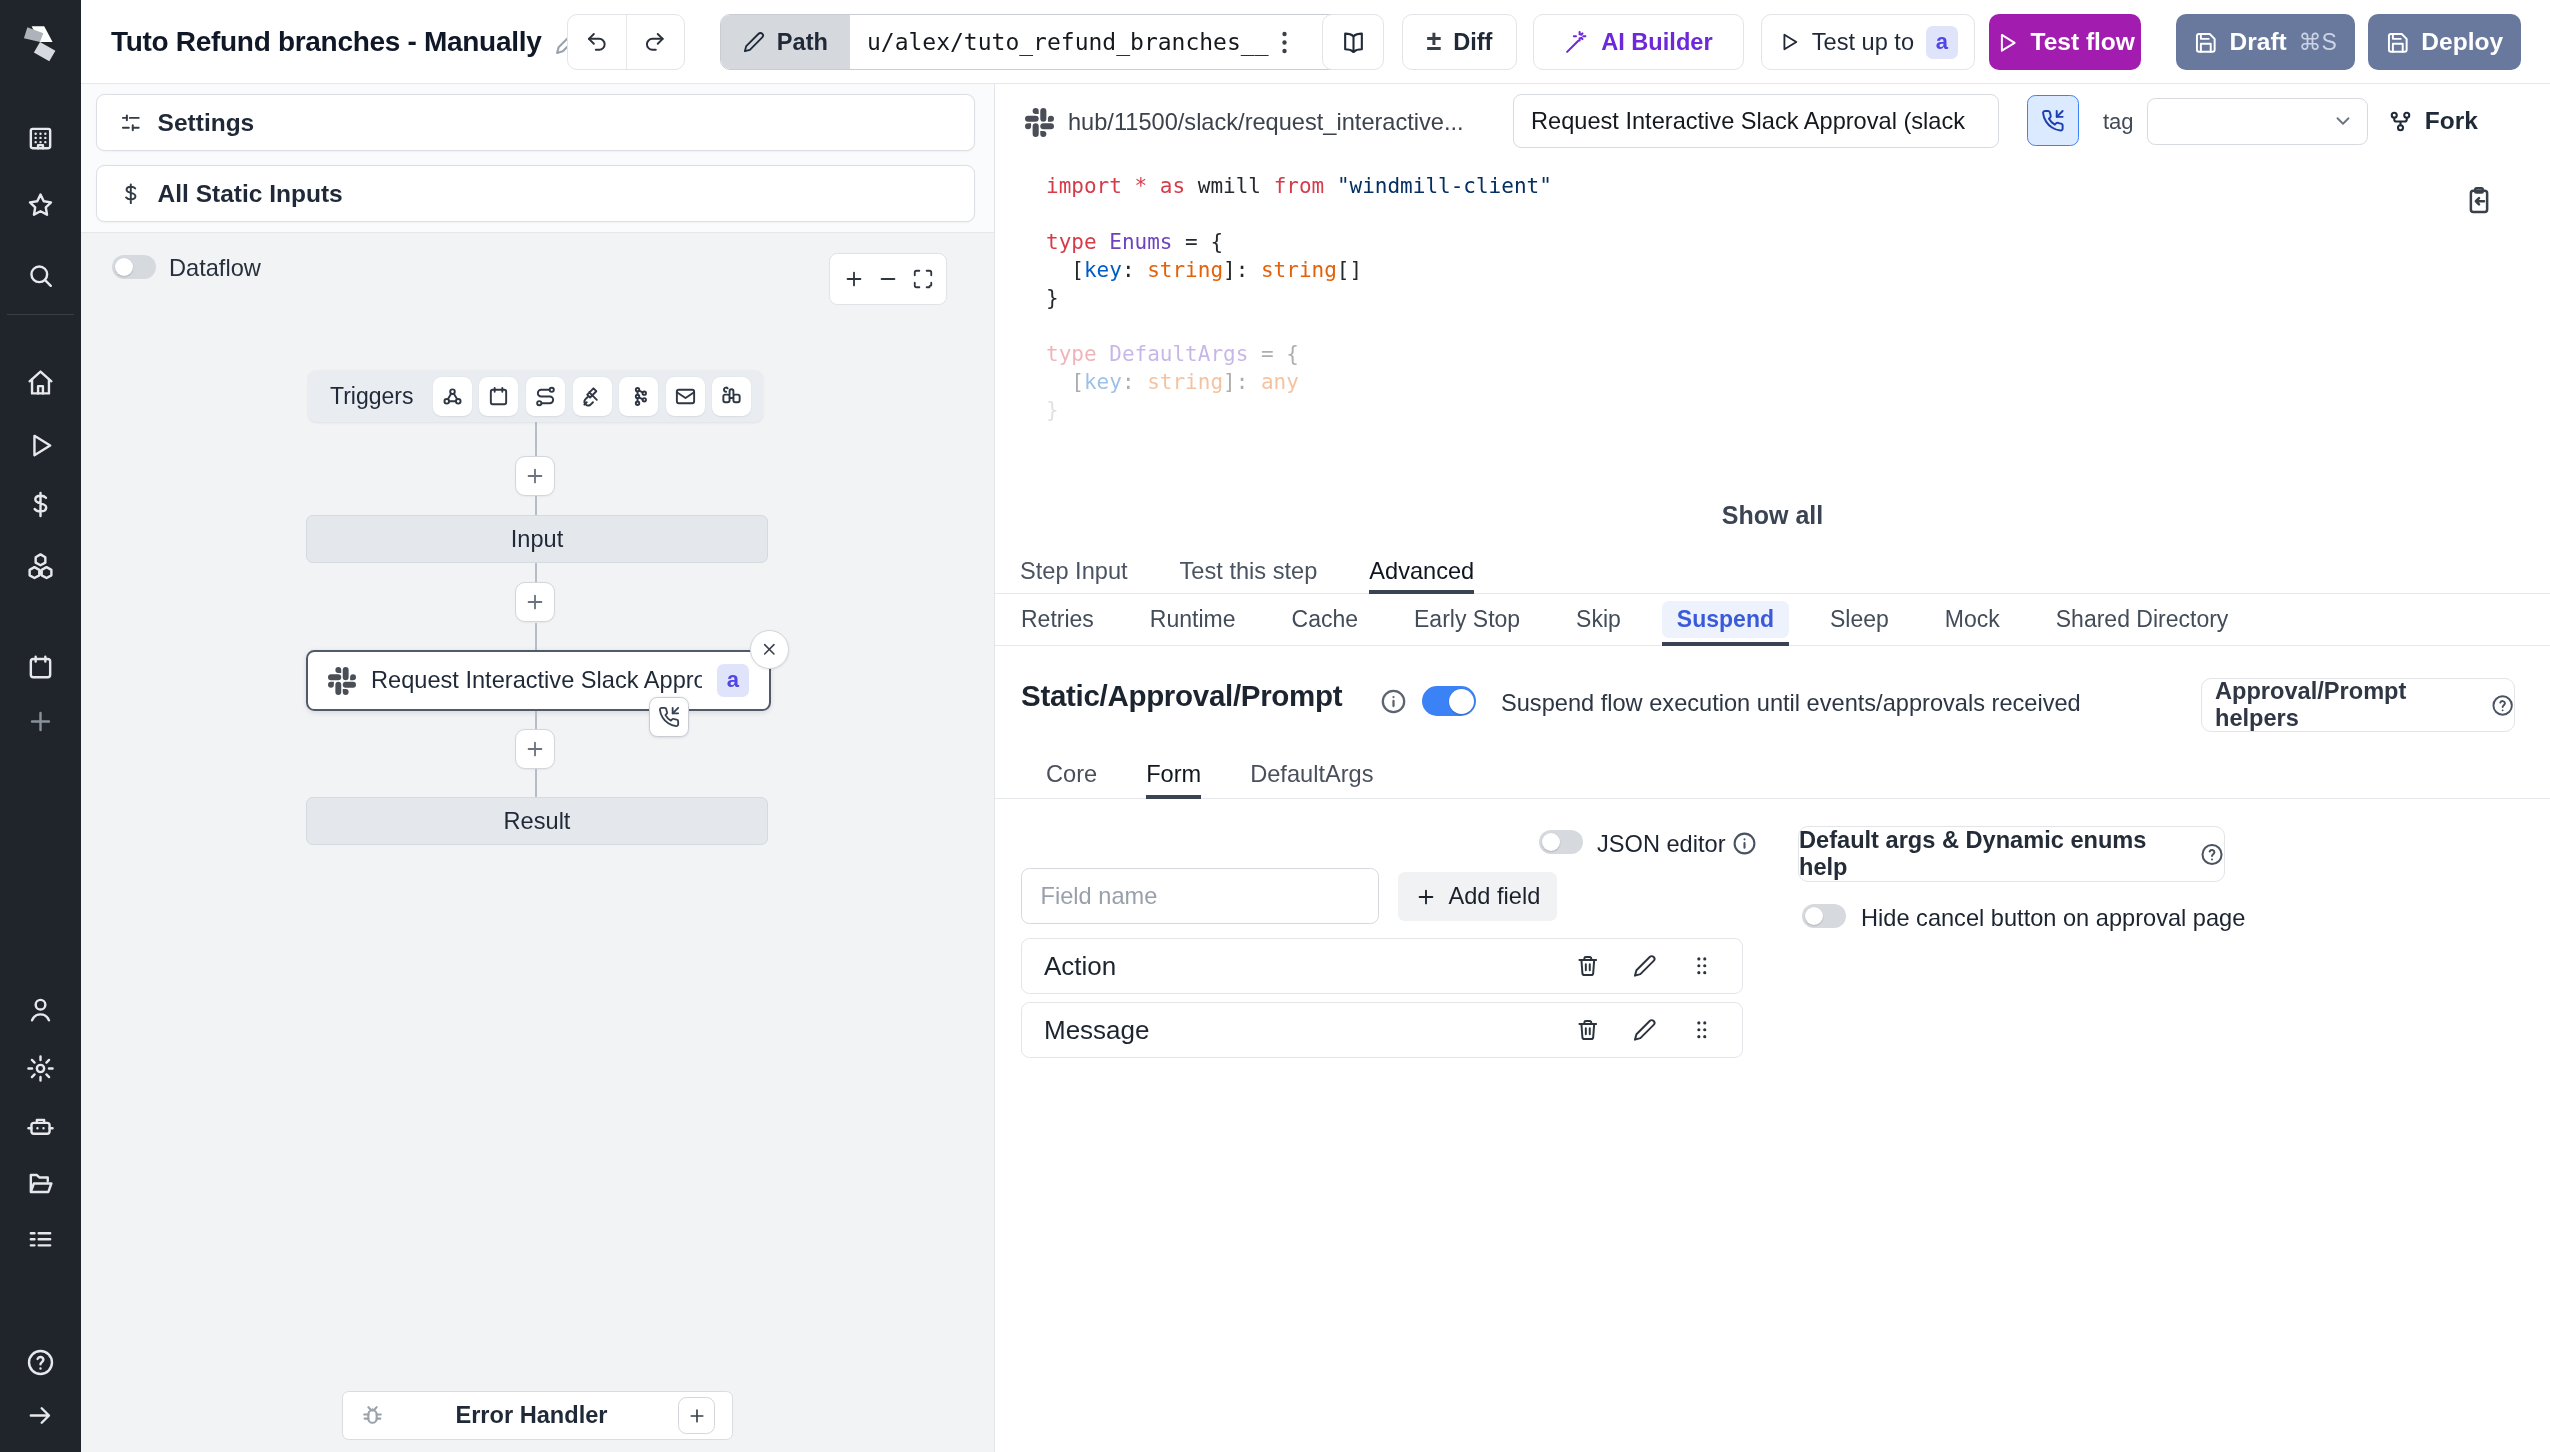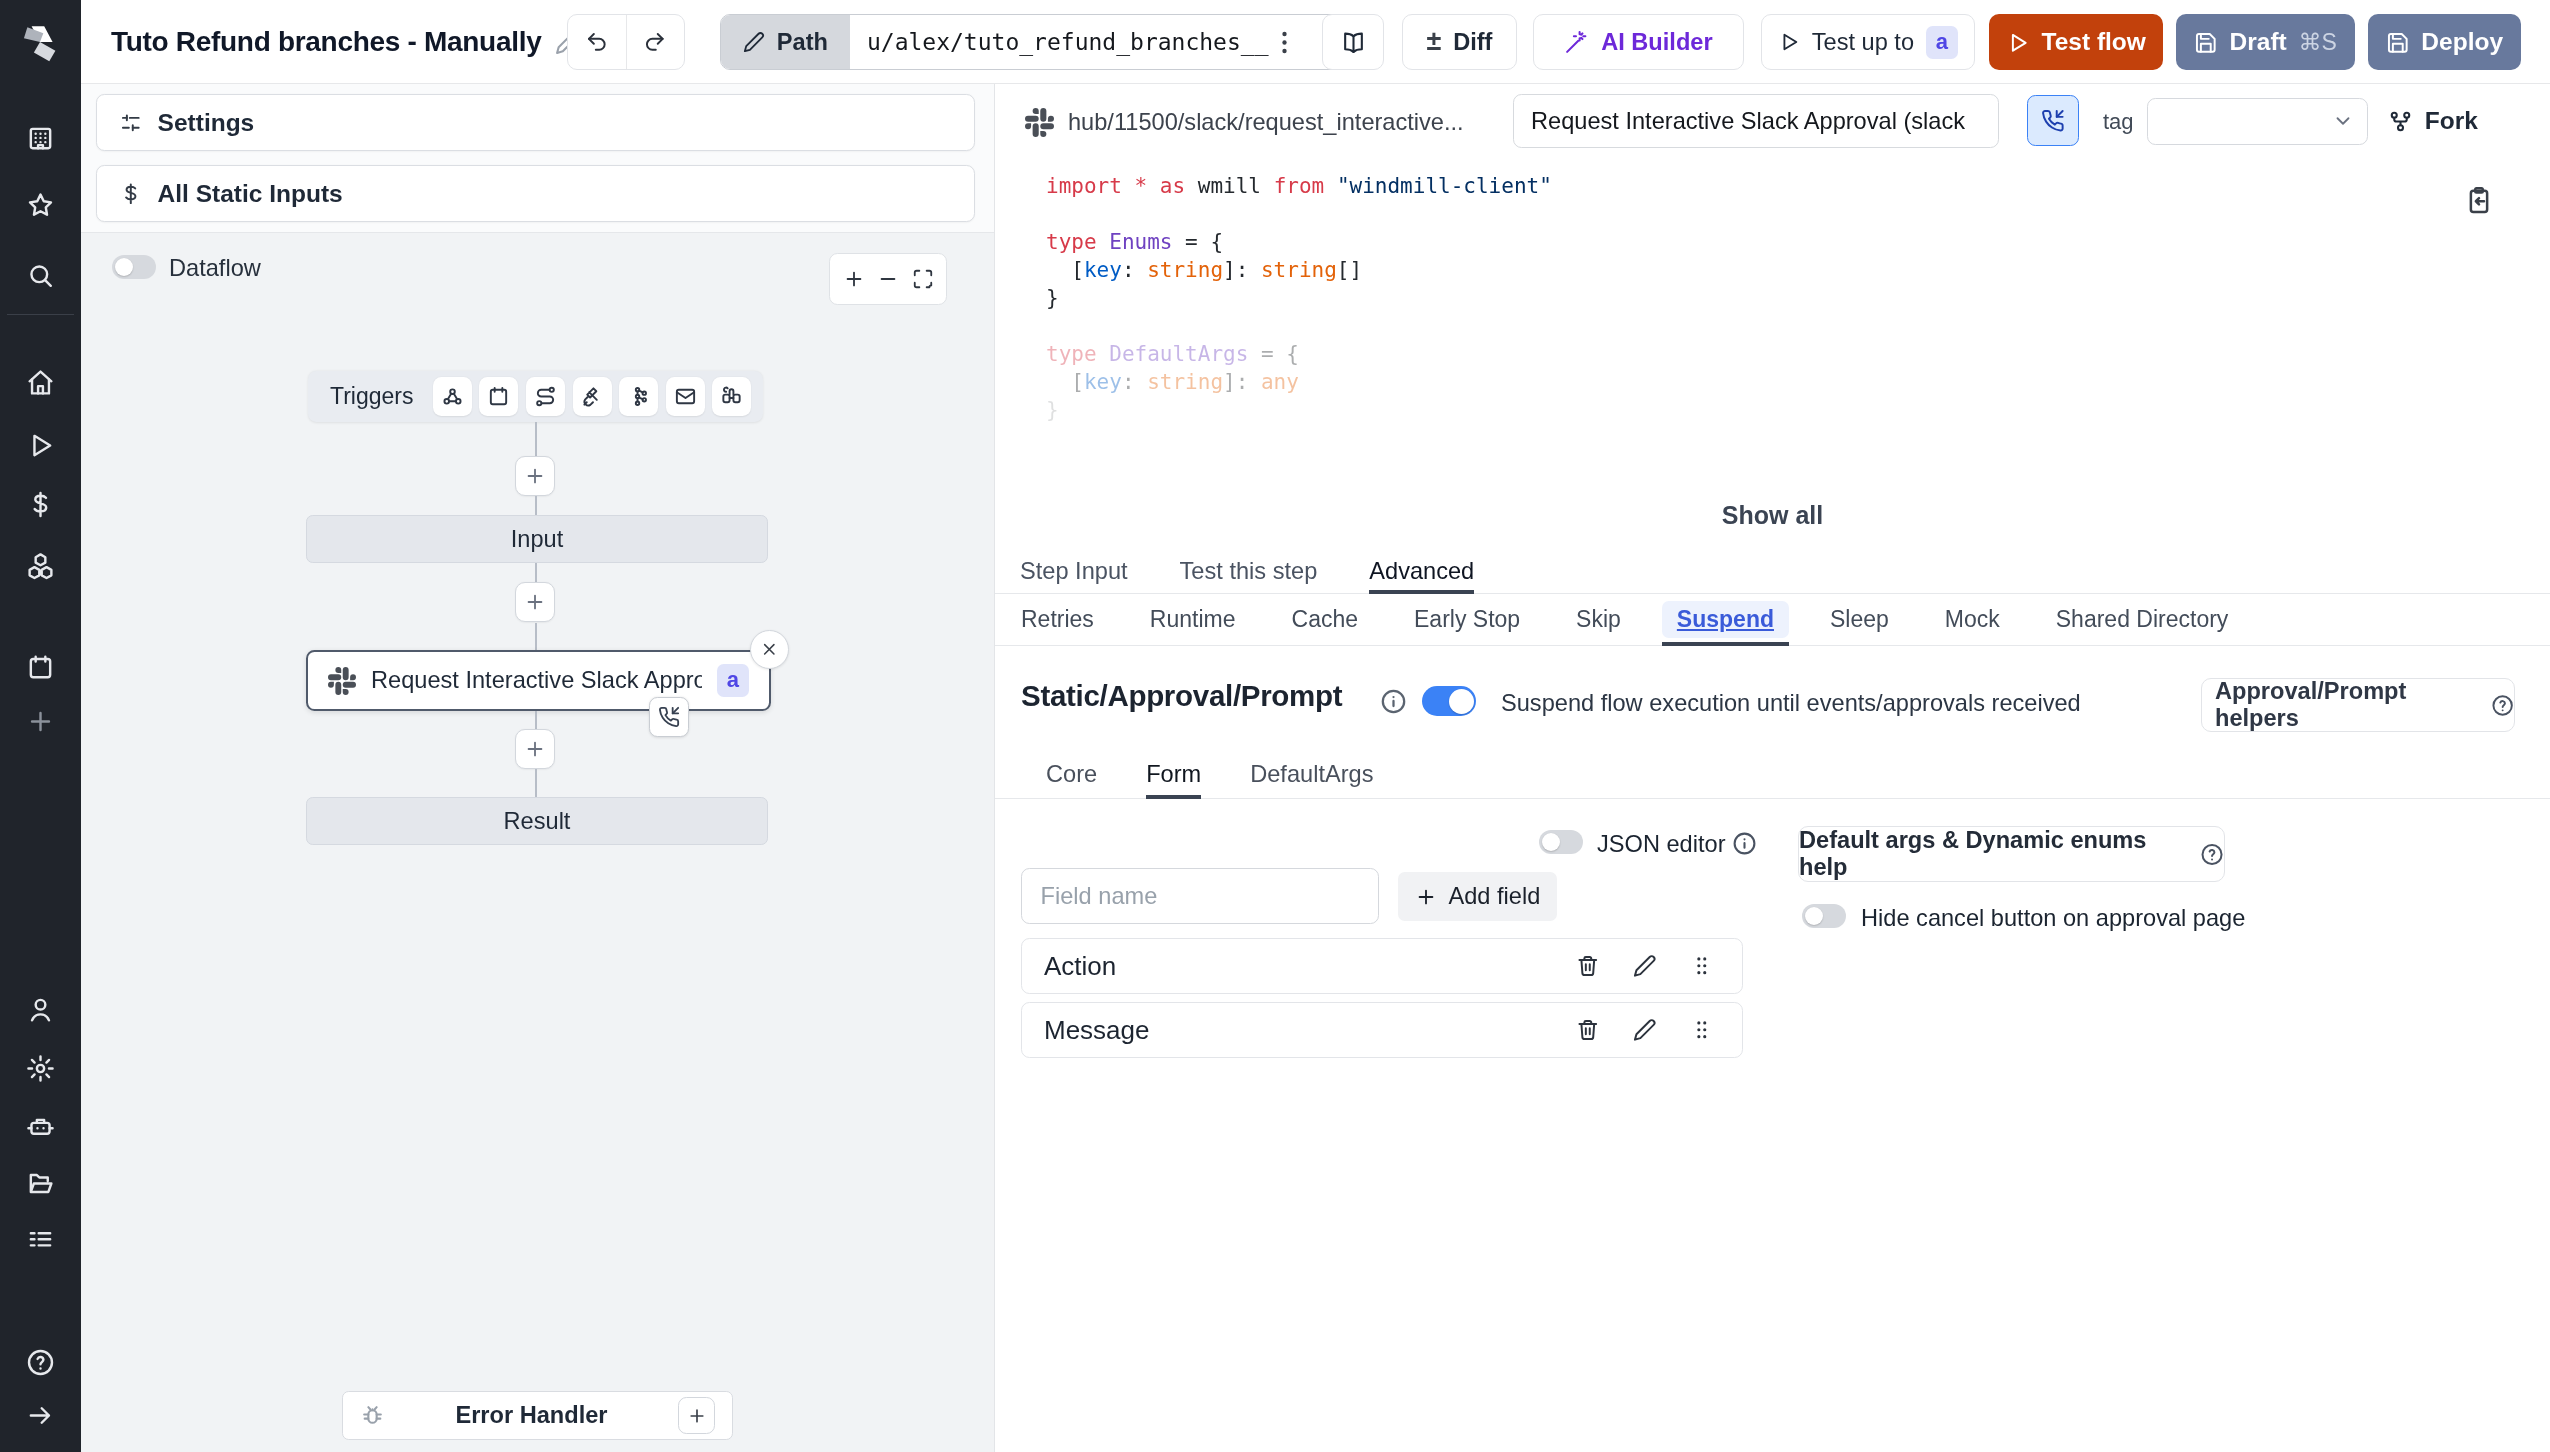--- a/index.html
+++ b/index.html
@@ -32,21 +32,21 @@
   .tb-book { position:absolute; left:1241px; top:14.3px; width:62px; height:56px; }
   .tb-book svg { width:25px; height:25px; }
   .tb-diff { position:absolute; left:1321px; top:14.3px; width:115px; height:56px; font-weight:600; }
   .tb-diff .pm { font-size:27px; color:#3a4049; margin-top:-1.7px; }
   .tb-ai { position:absolute; left:1452px; top:14.3px; width:211px; height:56px; font-weight:600; color:#6d28d9; }
   .tb-ai svg { width:25px; height:25px; }
   .tb-testup { position:absolute; left:1680px; top:14.3px; width:214px; height:56px; }
   .tb-testup svg { width:22px; height:22px; }
   .badge-a { background:#e0e4fa; color:#4f46e5; font-size:22px; font-weight:600; border-radius:6.7px; padding:3.4px 10px; line-height:1.2; }
   .btn-dark { position:absolute; top:14.3px; height:56px; display:flex; align-items:center; justify-content:center; gap:11.8px; border-radius:10px; color:#fff; font-size:24.5px; font-weight:600; cursor:pointer; }
-  .tb-testflow { left:1908px; width:174px; background:#c2410c; }
+  .tb-testflow { left:1908px; width:152px; background:#a21caf; }
   .tb-draft { left:2095px; width:179px; background:#68799d; }
   .tb-draft .kbd { color:#ccd4e3; font-weight:400; font-size:23px; }
   .tb-deploy { left:2287px; width:153px; background:#68799d; }
   .btn-dark svg { width:23.6px; height:23.6px; }
 
   
   .flowpanel { position:absolute; left:81px; top:84px; width:914px; height:1368px; background:#fafbfc; border-right:0.8px solid #e3e5e8; }
   .cardrow { position:absolute; left:15px; width:879px; height:57px; background:#fff; border:0.8px solid #dbdee3; border-radius:8.4px; display:flex; align-items:center; gap:15px; padding:0 22px; box-shadow:0 0.8px 1.7px rgba(0,0,0,.04); cursor:pointer; }
   .cardrow svg { width:23.6px; height:23.6px; color:#333b46; }
   .cardrow .lbl { font-size:24.5px; font-weight:600; color:#1f2937; }
@@ -105,21 +105,21 @@
   .rp-clip svg { width:30px; height:30px; }
   .showall { position:absolute; left:0; top:417px; width:100%; text-align:center; font-size:25px; font-weight:700; color:#3b4453; cursor:pointer; }
 
   .tabs1 { position:absolute; left:0; top:466px; width:100%; height:44px; border-bottom:0.8px solid #e6e8eb; display:flex; align-items:center; gap:52px; padding-left:25px; }
   .tab1 { position:relative; height:100%; display:flex; align-items:center; font-size:23.6px; color:#4a5362; cursor:pointer; }
   .tab1.active { color:#0f1522; font-weight:500; }
   .tab1.active::after { content:""; position:absolute; left:0; right:0; bottom:-0.8px; height:4.2px; background:#3a4352; }
   .tabs2 { position:absolute; left:0; top:510px; width:100%; height:52px; border-bottom:0.8px solid #e6e8eb; display:flex; align-items:center; gap:56px; padding-left:26px; }
   .tab2 { position:relative; height:100%; display:flex; align-items:center; font-size:23px; color:#434c59; cursor:pointer; }
   .tab2.active { color:#3a5bd9; font-weight:600; }
-  .tab2.active .pill { background:#edf2fd; border-radius:6.7px; padding:5px 15px; margin:0 -15px;text-decoration:underline; }
+  .tab2.active .pill { background:#edf2fd; border-radius:6.7px; padding:5px 15px; margin:0 -15px; }
   .tab2.active::after { content:""; position:absolute; left:-15px; right:-15px; bottom:-0.8px; height:4.2px; background:#3a4352; }
 
   .susp-title { position:absolute; left:26px; top:595px; font-size:29.5px; font-weight:700; color:#1c2430; letter-spacing:-0.3px; }
   .susp-info { position:absolute; left:385px; top:604px; width:27px; height:27px; color:#5b6470; }
   .susp-toggle { position:absolute; left:427px; top:602px; }
   .susp-lbl { position:absolute; left:506px; top:606px; font-size:23.6px; color:#2c3644; }
   .helpers-btn { position:absolute; left:1206px; top:594px; width:314px; height:54px; font-weight:600; color:#2f3745; gap:13.5px;padding-left:13px; }
   .helpers-btn svg { width:25px; height:25px; color:#4a5362; }
 
   .tabs3 { position:absolute; left:0; top:666px; width:100%; height:49px; border-bottom:0.8px solid #e6e8eb; display:flex; align-items:center; gap:49px; padding-left:51px; }

